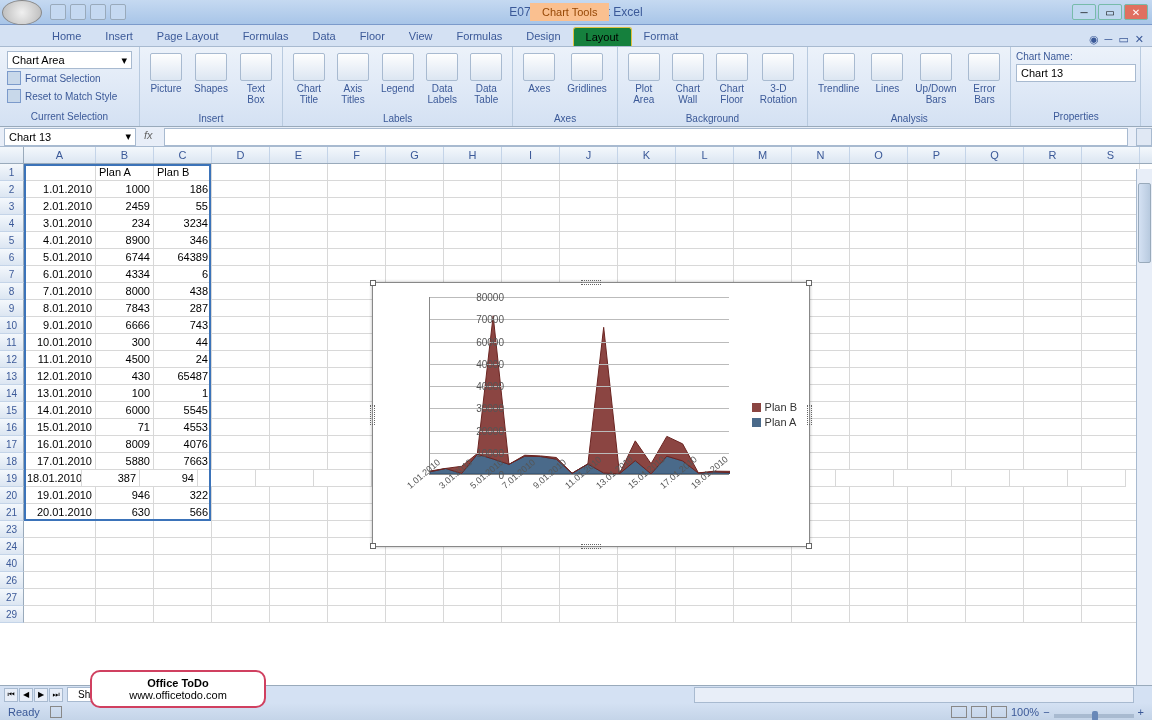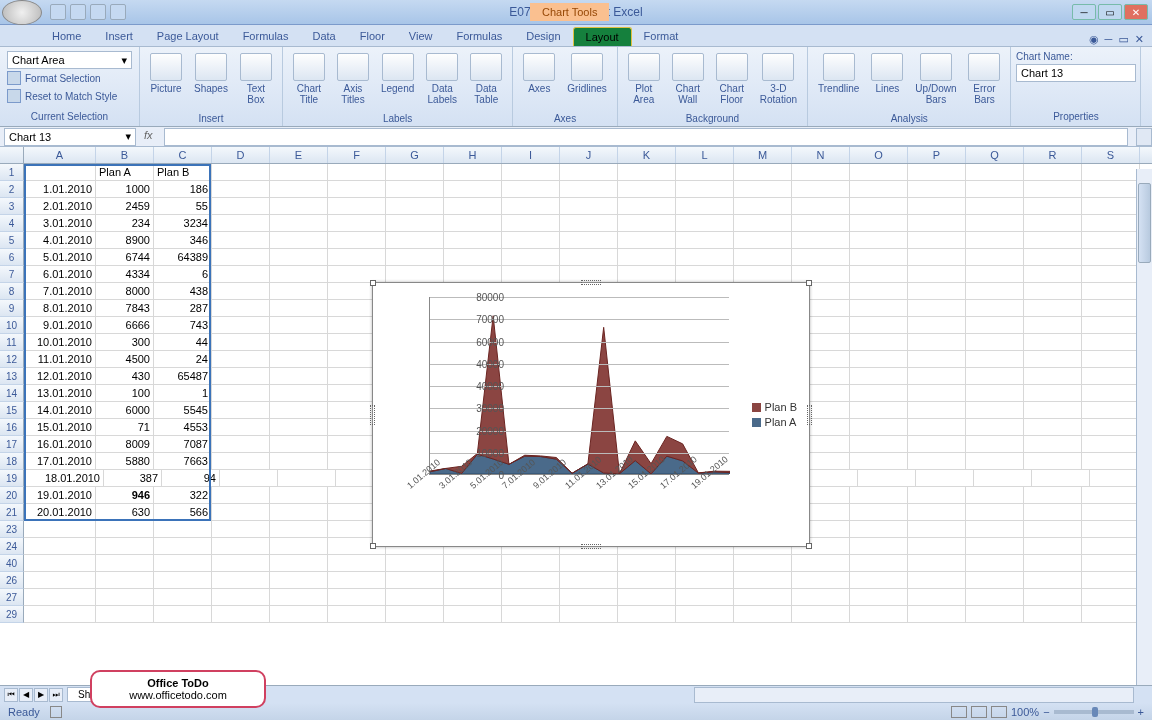--- a/index.html
+++ b/index.html
@@ -62,21 +62,21 @@
 .chart-legend{position:absolute;right:12px;top:115px}
 .legend-item{display:flex;align-items:center;gap:4px;font-size:10px;color:#333;margin:3px 0}
 .legend-sw{width:9px;height:9px}
 .area-path{position:absolute;left:0;bottom:0}
 .sheet-tabs{position:absolute;bottom:17px;left:0;right:0;height:18px;background:#d4e1f3;display:flex;align-items:center;border-top:1px solid #9ab}
 .tab-nav{display:flex;gap:1px;margin-left:4px}
 .tab-nav-btn{width:14px;height:14px;background:#e8eef8;border:1px solid #a8bad0;font-size:8px;display:flex;align-items:center;justify-content:center}
 .sheet-tab{background:#fff;border:1px solid #a8bad0;padding:1px 10px;font-size:10px;margin-left:4px}
 .hscroll{position:absolute;right:18px;height:16px;width:440px;background:#e8eef8;border:1px solid #a8bad0}
 .status-bar{position:absolute;bottom:0;left:0;right:0;height:17px;background:linear-gradient(#d4e1f3,#c4d4e8);display:flex;align-items:center;padding:0 8px;font-size:10px;color:#3b5998;justify-content:space-between}
-.zoom-ctrl{display:flex;align-items:center;gap:4px}
+.zoom-ctrl{display:flex;align-items:flex-end;gap:4px}
 .zoom-slider{width:80px;height:4px;background:#a8bad0;position:relative}
 .zoom-thumb{position:absolute;left:38px;top:-3px;width:6px;height:10px;background:#6888b8;border-radius:2px}
 .vscroll{position:absolute;right:0;top:169px;width:16px;bottom:35px;background:#e8eef8;border-left:1px solid #a8bad0}
 .vscroll-thumb{position:absolute;top:14px;left:1px;right:1px;height:80px;background:linear-gradient(90deg,#d4e1f3,#b8cadf);border:1px solid #9ab;border-radius:2px}
 .watermark{position:absolute;bottom:12px;left:90px;width:176px;height:38px;background:#fff;border:2px solid #d04060;border-radius:10px;display:flex;flex-direction:column;align-items:center;justify-content:center;font-size:12px;font-weight:bold}
 </style>
 </head>
 <body>
 
 <div class="title-bar">
@@ -621,21 +621,21 @@
         <div class="cell" style="width: 58px;"></div>
         <div class="cell" style="width: 58px;"></div>
         <div class="cell" style="width: 58px;"></div>
         <div class="cell" style="width: 58px;"></div>
         <div class="cell" style="width: 58px;"></div>
       </div>
       <div class="row">
         <div class="row-h">17</div>
         <div class="cell" style="width: 72px;">16.01.2010</div>
         <div class="cell" style="width: 58px;">8009</div>
-        <div class="cell" style="width: 58px;">7087</div>
+        <div class="cell" style="width: 58px;">4076</div>
         <div class="cell" style="width: 58px;"></div>
         <div class="cell" style="width: 58px;"></div>
         <div class="cell" style="width: 58px;"></div>
         <div class="cell" style="width: 58px;"></div>
         <div class="cell" style="width: 58px;"></div>
         <div class="cell" style="width: 58px;"></div>
         <div class="cell" style="width: 58px;"></div>
         <div class="cell" style="width: 58px;"></div>
         <div class="cell" style="width: 58px;"></div>
         <div class="cell" style="width: 58px;"></div>
@@ -663,21 +663,21 @@
         <div class="cell" style="width: 58px;"></div>
         <div class="cell" style="width: 58px;"></div>
         <div class="cell" style="width: 58px;"></div>
         <div class="cell" style="width: 58px;"></div>
         <div class="cell" style="width: 58px;"></div>
         <div class="cell" style="width: 58px;"></div>
         <div class="cell" style="width: 58px;"></div>
       </div>
       <div class="row">
         <div class="row-h">19</div>
-        <div class="cell" style="width: 80px;">18.01.2010</div>
+        <div class="cell" style="width: 58px;">18.01.2010</div>
         <div class="cell" style="width: 58px;">387</div>
         <div class="cell" style="width: 58px;">94</div>
         <div class="cell" style="width: 58px;"></div>
         <div class="cell" style="width: 58px;"></div>
         <div class="cell" style="width: 58px;"></div>
         <div class="cell" style="width: 58px;"></div>
         <div class="cell" style="width: 58px;"></div>
         <div class="cell" style="width: 58px;"></div>
         <div class="cell" style="width: 58px;"></div>
         <div class="cell" style="width: 58px;"></div>
@@ -686,21 +686,21 @@
         <div class="cell" style="width: 58px;"></div>
         <div class="cell" style="width: 58px;"></div>
         <div class="cell" style="width: 58px;"></div>
         <div class="cell" style="width: 58px;"></div>
         <div class="cell" style="width: 58px;"></div>
         <div class="cell" style="width: 58px;"></div>
       </div>
       <div class="row">
         <div class="row-h">20</div>
         <div class="cell" style="width: 72px;">19.01.2010</div>
-        <div class="cell" style="width: 58px; font-weight: bold;">946</div>
+        <div class="cell" style="width: 58px;">946</div>
         <div class="cell" style="width: 58px;">322</div>
         <div class="cell" style="width: 58px;"></div>
         <div class="cell" style="width: 58px;"></div>
         <div class="cell" style="width: 58px;"></div>
         <div class="cell" style="width: 58px;"></div>
         <div class="cell" style="width: 58px;"></div>
         <div class="cell" style="width: 58px;"></div>
         <div class="cell" style="width: 58px;"></div>
         <div class="cell" style="width: 58px;"></div>
         <div class="cell" style="width: 58px;"></div>

